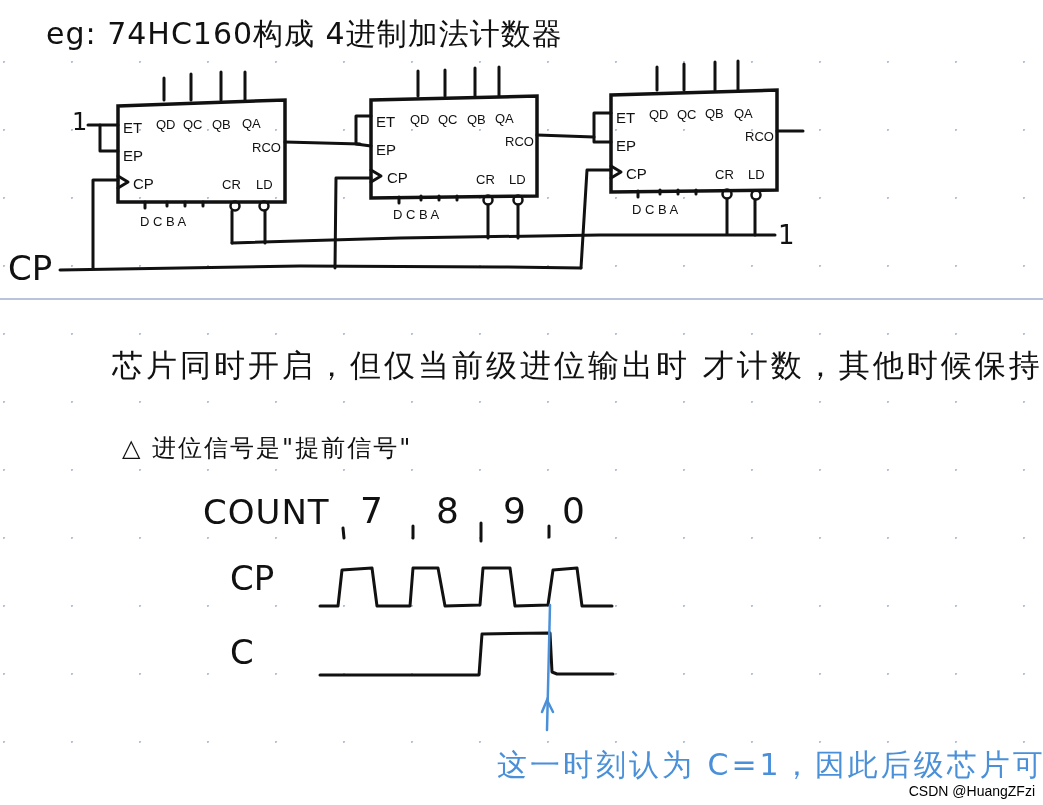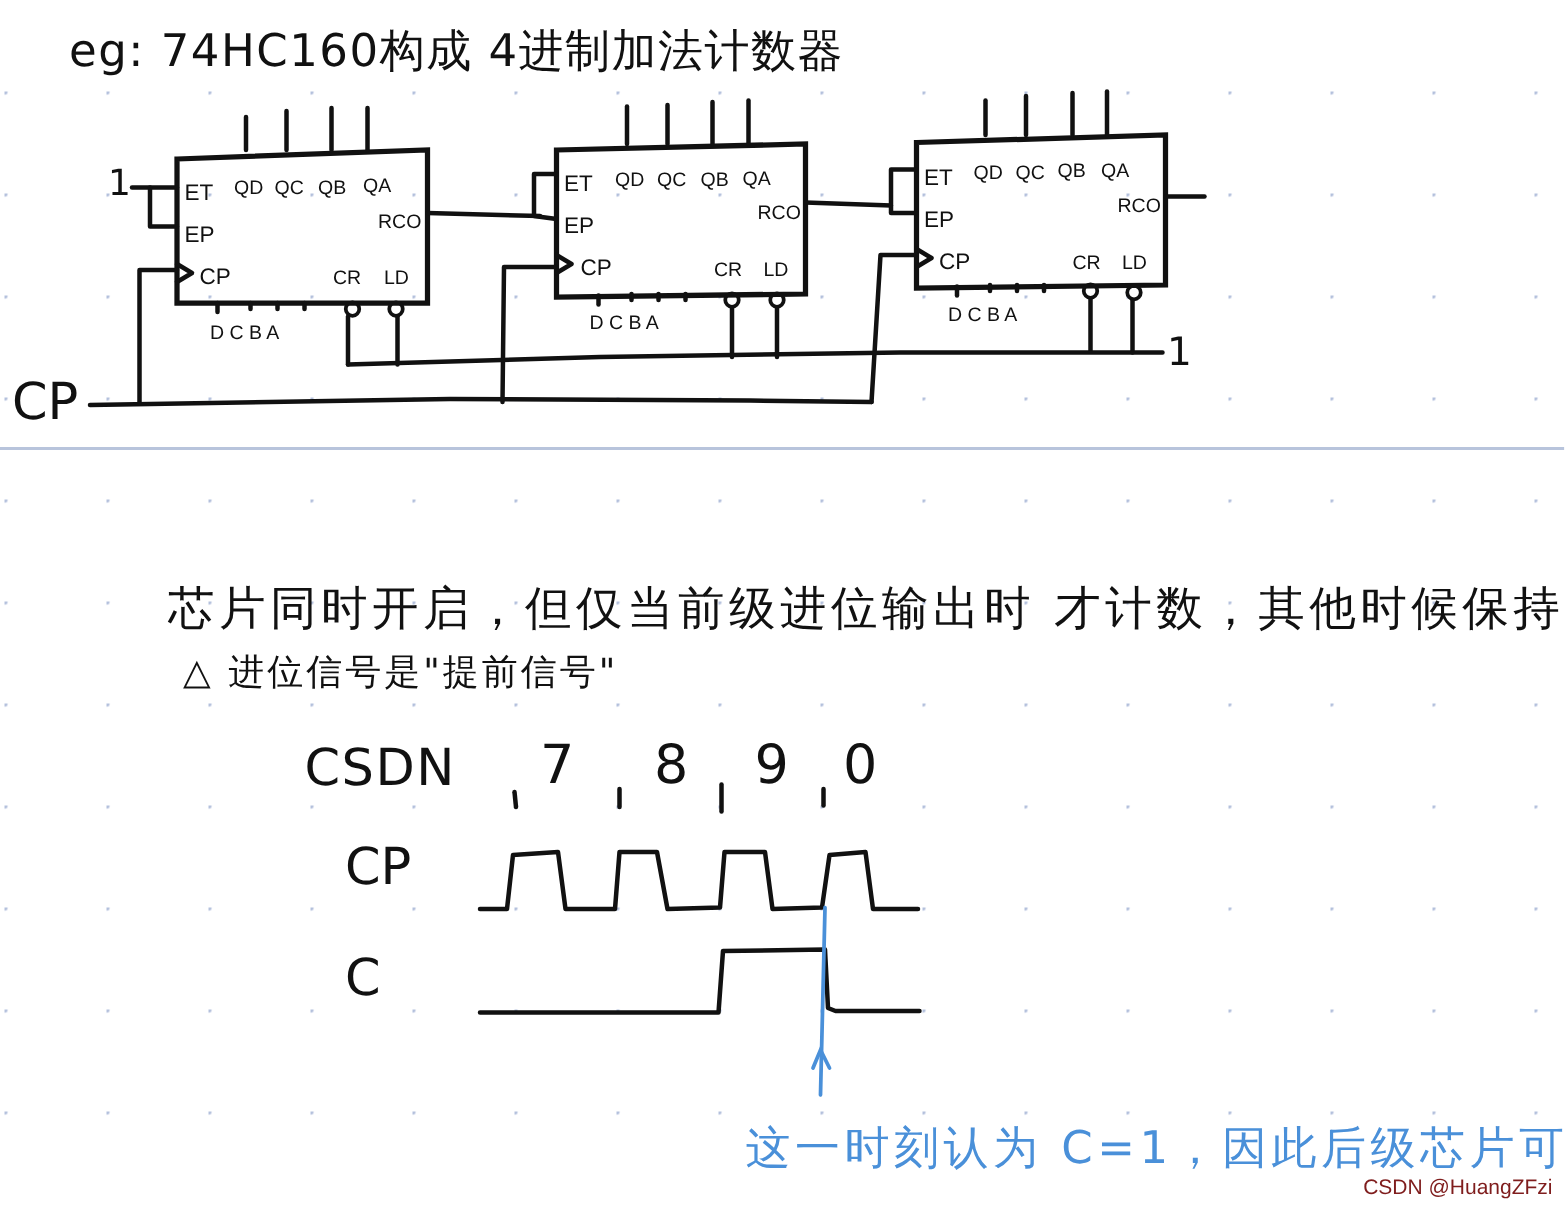--- a/index.html
+++ b/index.html
@@ -6,24 +6,24 @@
   #canvas{position:relative;width:1043px;height:805px;overflow:hidden;background:#ffffff;
     font-family:"DejaVu Sans","Liberation Sans",sans-serif;color:#111;}
   svg{position:absolute;left:0;top:0;}
   .pin{font-size:15px;font-family:"Liberation Sans","DejaVu Sans",sans-serif;fill:#111;}
   .pin-sm{font-size:13px;font-family:"Liberation Sans","DejaVu Sans",sans-serif;fill:#111;}
   .wire{stroke:#111;stroke-width:3;fill:none;stroke-linecap:round;stroke-linejoin:round;}
   .box{stroke:#111;stroke-width:3.5;fill:none;}
   .blue{stroke:#4a90d9;stroke-width:2.5;fill:none;stroke-linecap:round;}
   .txt{position:absolute;white-space:nowrap;}
   #title{left:46px;top:14px;font-size:30px;letter-spacing:1px;font-family:"DejaVu Sans",sans-serif;}
-  #note1{left:112px;top:345px;font-size:31px;letter-spacing:3px;font-family:"DejaVu Sans",sans-serif;margin-top:40px;}
+  #note1{left:112px;top:345px;font-size:31px;letter-spacing:3px;font-family:"DejaVu Sans",sans-serif;}
   #note2{left:122px;top:432px;font-size:24px;letter-spacing:2px;font-family:"DejaVu Sans",sans-serif;}
   #annot{left:497px;top:745px;font-size:30px;letter-spacing:3px;color:#4a90d9;font-family:"DejaVu Sans",sans-serif;}
-  #wm{right:8px;bottom:6px;font-size:14px;color:#7f1d1d;font-family:"Liberation Sans","DejaVu Sans",sans-serif;}
+  #wm{right:8px;bottom:6px;font-size:14px;color:#000000;font-family:"Liberation Sans","DejaVu Sans",sans-serif;}
   #cp-main{left:8px;top:248px;font-size:34px;font-family:"DejaVu Sans",sans-serif;}
   #one-left{left:72px;top:108px;font-size:24px;}
   #one-right{left:778px;top:220px;font-size:26px;}
   #td-count{left:203px;top:492px;font-size:34px;letter-spacing:1px;font-family:"DejaVu Sans",sans-serif;}
   #td-cp{left:230px;top:558px;font-size:34px;font-family:"DejaVu Sans",sans-serif;}
   #td-c{left:230px;top:632px;font-size:34px;font-family:"DejaVu Sans",sans-serif;}
   .cnt{position:absolute;top:490px;font-size:36px;font-family:"DejaVu Sans",sans-serif;}
 </style>
 </head>
 <body>
@@ -157,21 +157,21 @@
   </svg>
 
   <div class="txt" id="title">eg: 74HC160构成 4进制加法计数器</div>
   <div class="txt" id="one-left">1</div>
   <div class="txt" id="one-right">1</div>
   <div class="txt" id="cp-main">CP</div>
 
   <div class="txt" id="note1">芯片同时开启，但仅当前级进位输出时 才计数，其他时候保持</div>
   <div class="txt" id="note2">△ 进位信号是"提前信号"</div>
 
-  <div class="txt" id="td-count">CSDN</div>
+  <div class="txt" id="td-count">COUNT</div>
   <div class="txt" id="td-cp">CP</div>
   <div class="txt" id="td-c">C</div>
   <div class="txt cnt" style="left:360px;">7</div>
   <div class="txt cnt" style="left:436px;">8</div>
   <div class="txt cnt" style="left:503px;">9</div>
   <div class="txt cnt" style="left:562px;">0</div>
 
   <div class="txt" id="annot">这一时刻认为 C=1，因此后级芯片可以计数。</div>
   <div class="txt" id="wm">CSDN @HuangZFzi</div>
 </div>

